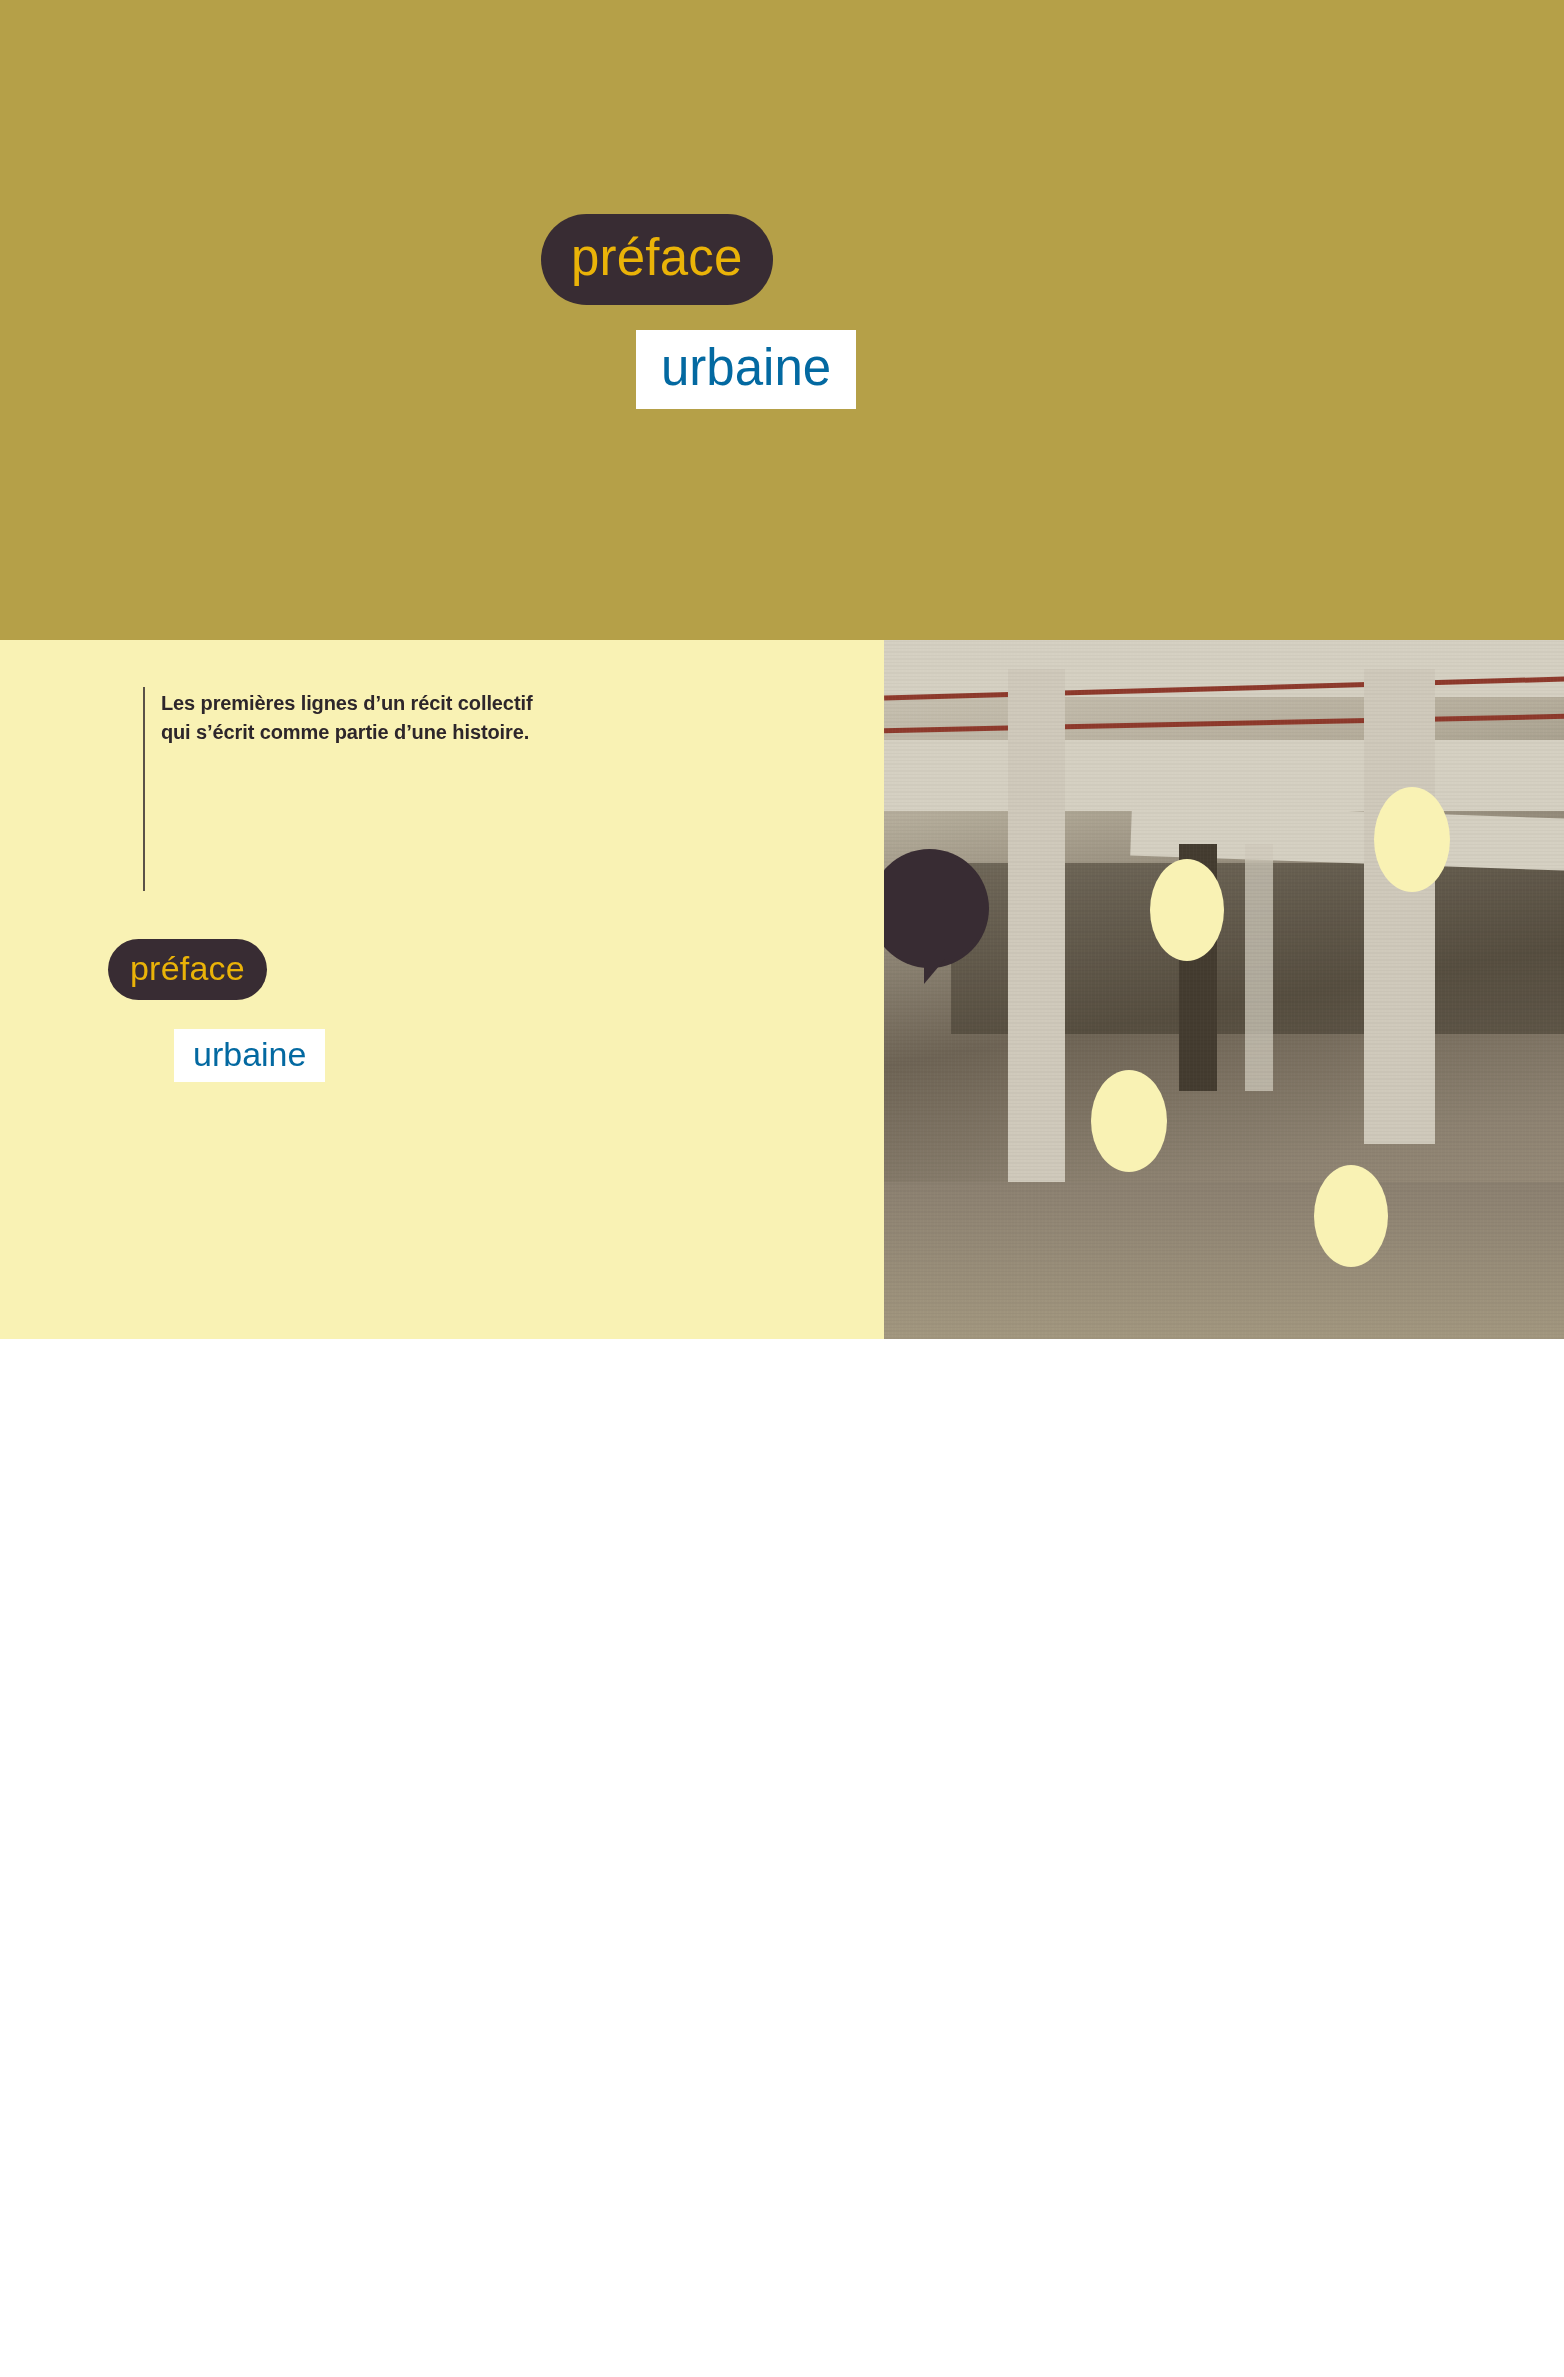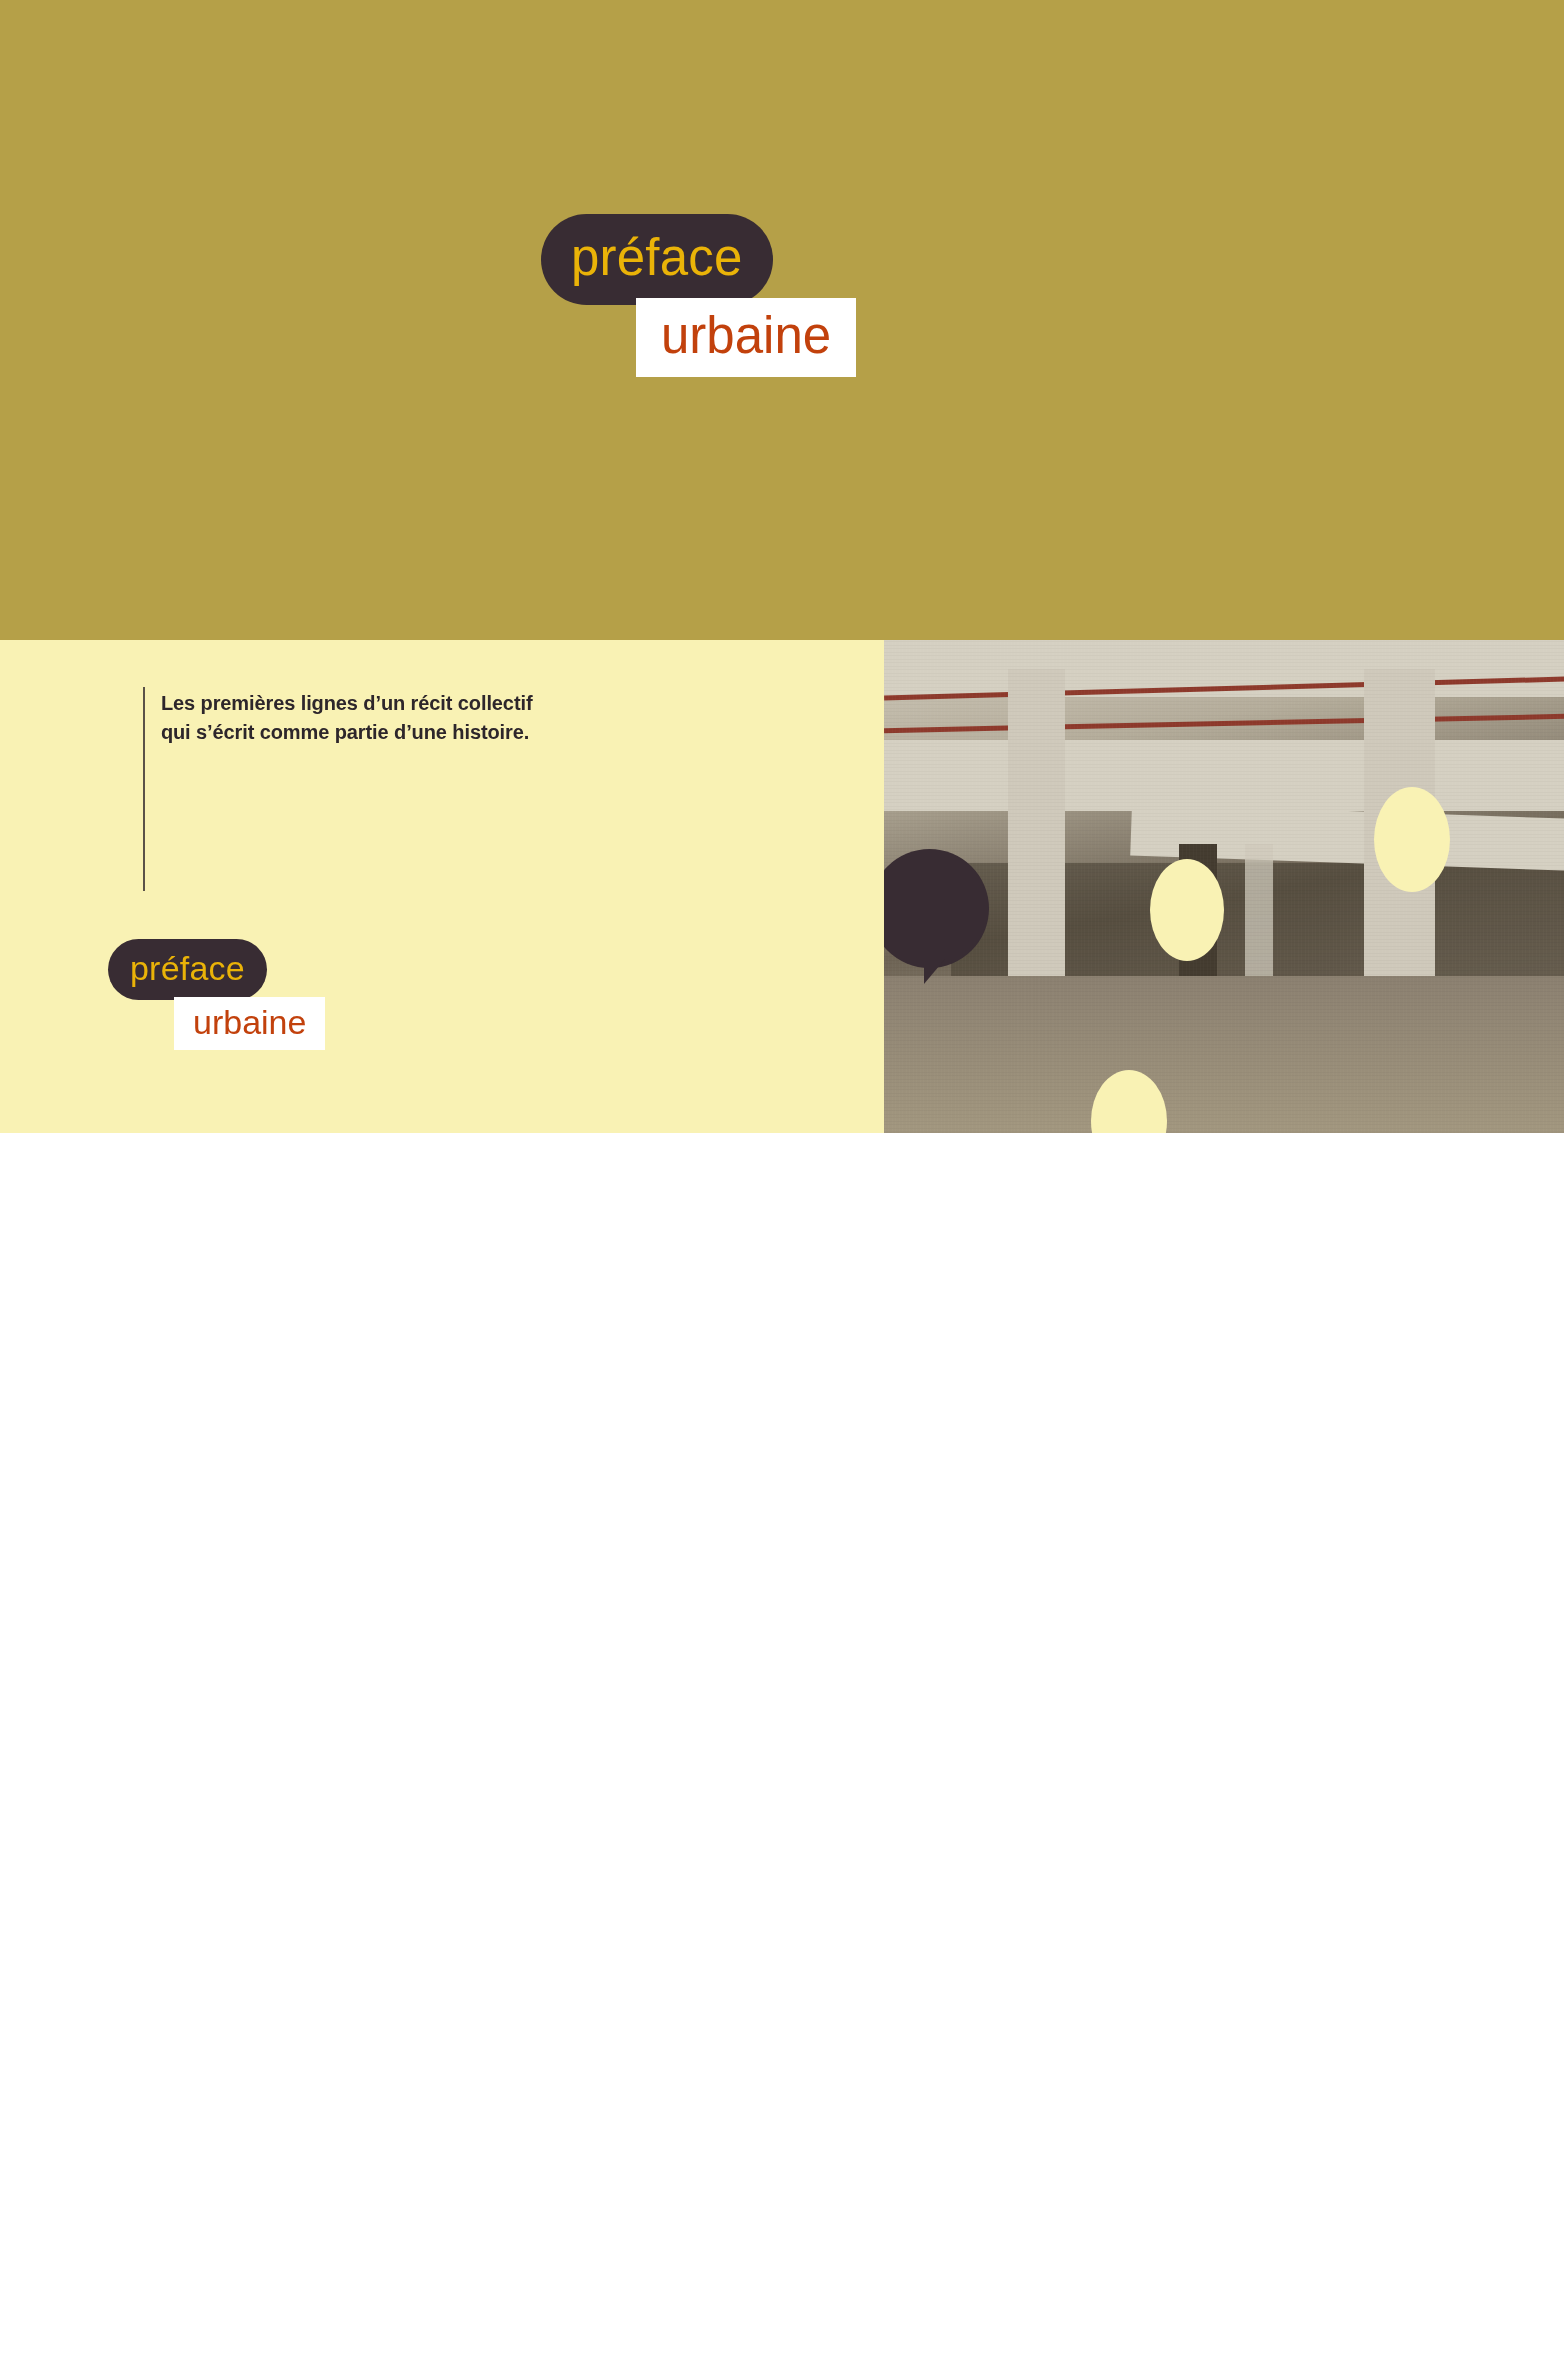--- a/index.html
+++ b/index.html
@@ -18,24 +18,25 @@
     color: #eab308;
     border-radius: 475px;
     font-weight: 300;
     letter-spacing: 0.2px;
     line-height: 1;
     white-space: nowrap;
   }
   .plate {
     display: inline-block;
     background: #ffffff;
-    color: #c2410c;
+    color: #0369a1;
     font-weight: 400;
     line-height: 1;
     white-space: nowrap;
+    margin-top: 32px;
   }
 
   
   .hero {
     background: #B5A048;
     height: 640px;
     position: relative;
   }
   .hero-lockup {
     position: absolute;
@@ -51,21 +52,21 @@
     padding: 11.4px 25px 16px;
     font-size: 51px;
     font-weight: 500;
   }
   .hero-row1 { text-align: left; padding-left: 0; }
   .hero-row2 { text-align: left; padding-left: 95px; margin-top: -6.7px; }
 
   
   .band {
     display: flex;
-    height: 493px;
+    height: 699px;
   }
   .band-left {
     background: #F9F2B4;
     width: 884px;
     position: relative;
     flex: none;
   }
   .tagline-wrap {
     position: absolute;
     left: 143px;

